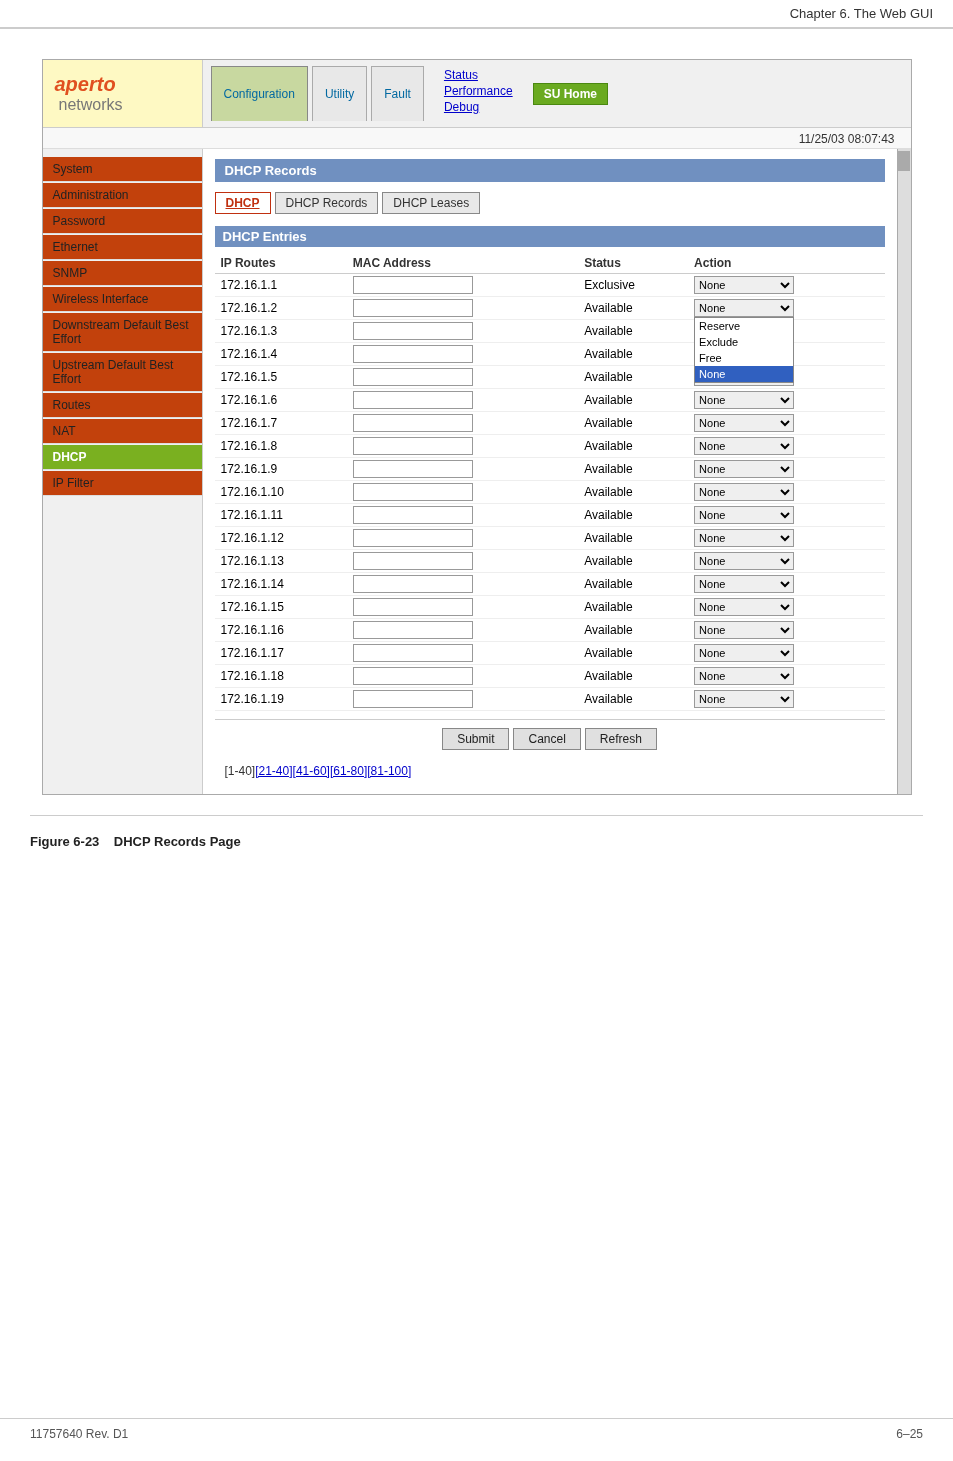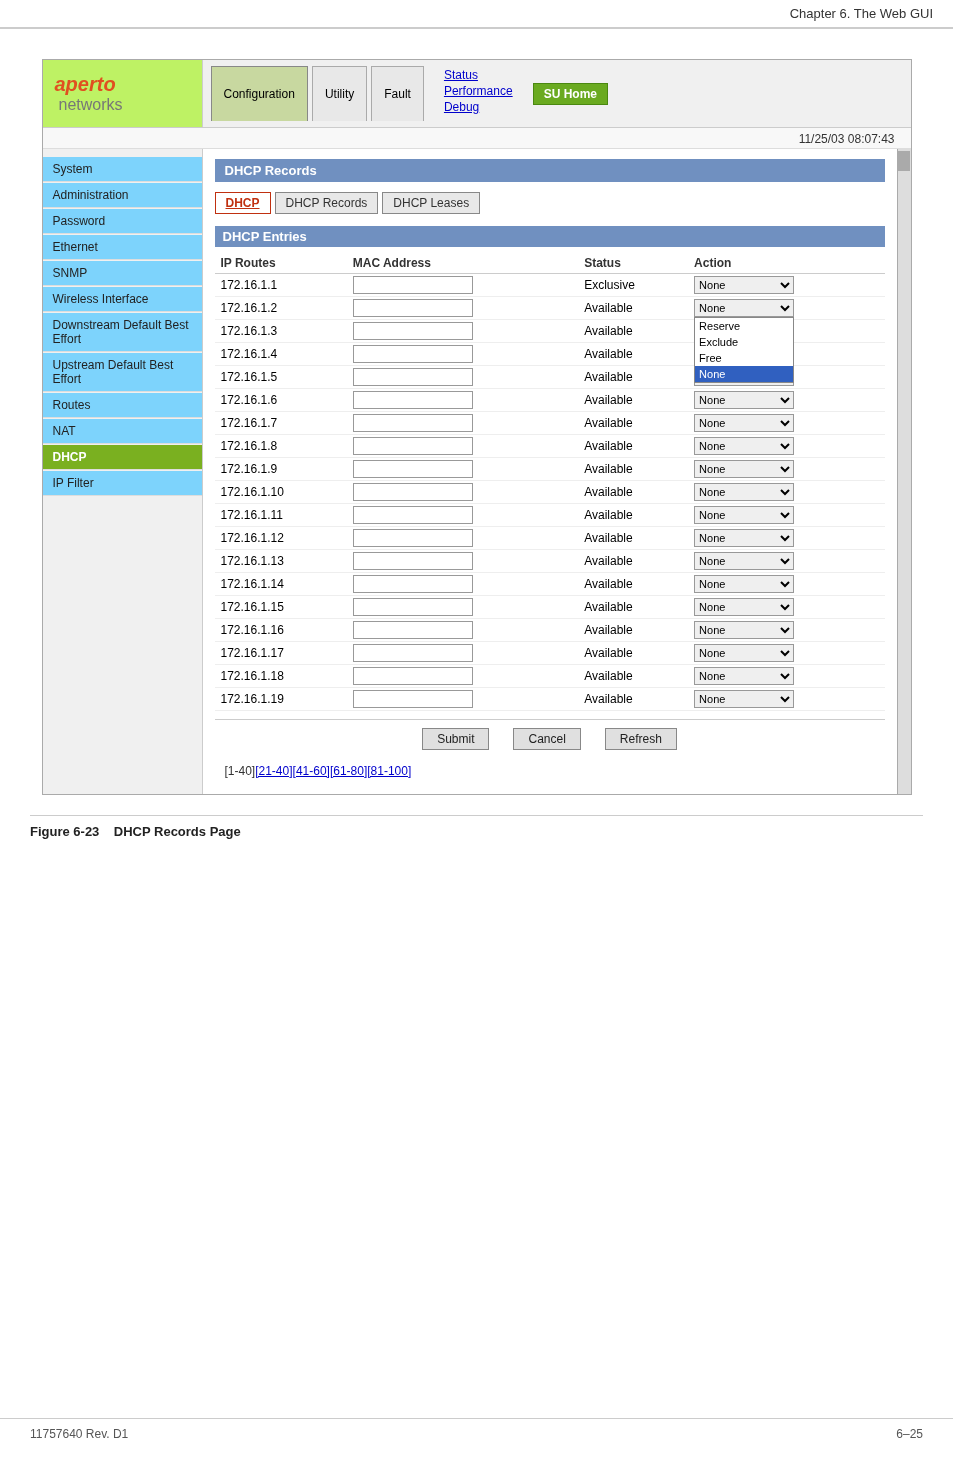--- a/index.html
+++ b/index.html
@@ -35,32 +35,32 @@
     .frame-topnav {
       background: #f0f0f0;
       border-bottom: 1px solid #ccc;
       display: flex;
       align-items: stretch;
       padding: 0;
       min-height: 60px;
     }
     .frame-logo-section {
       padding: 8px 12px;
-      background: #bef264;
+      background: #fef9c3;
       border-right: 1px solid #ccc;
       display: flex;
       flex-direction: column;
       justify-content: center;
       min-width: 160px;
     }
     .frame-nav-tab {
       padding: 20px 12px;
       font-size: 12px;
       cursor: pointer;
-      color: #000000;
+      color: #0369a1;
       border: 1px solid #aaa;
       border-bottom: none;
       background: #e8e8e8;
       margin-right: 2px;
       position: relative;
     }
     .frame-nav-tab.active {
       background: #c8d8a0;
       border-color: #888;
     }
@@ -91,21 +91,21 @@
       background: #f0f0f0;
       border-right: 1px solid #ccc;
       padding: 8px 0;
     }
     .sidebar-item {
       padding: 5px 10px;
       font-size: 12px;
       color: #222;
       cursor: pointer;
       border-bottom: 1px solid #ddd;
-      background: #7dd3fc;
+      background: #c2410c;
       margin-bottom: 1px;
     }
     .sidebar-item.active {
       background: #7ab020;
       color: #fff;
       font-weight: bold;
     }
 
     
     .main-panel {
@@ -185,21 +185,21 @@
     .dhcp-table td select {
       font-size: 11px;
       width: 100px;
       height: 18px;
       border: 1px solid #999;
     }
 
     
     .action-buttons {
       display: flex;
-      gap: 24px;
+      gap: 4px;
       justify-content: center;
       padding: 8px 0;
       border-top: 1px solid #ccc;
       margin-top: 4px;
     }
     .action-btn {
       padding: 3px 14px;
       font-size: 12px;
       cursor: pointer;
       border: 1px solid #888;
@@ -233,21 +233,21 @@
       height: 20px;
       background: #aaa;
       margin-top: 2px;
     }
 
     
     .figure-caption {
       margin-top: 20px;
       font-size: 13px;
       color: #222;
-      padding-top: 8px;
+      padding-top: 18px;
       border-top: 1px solid #ccc;
     }
     .figure-caption strong {
       font-weight: bold;
     }
 
     
     .page-footer {
       position: absolute;
       bottom: 20px;

